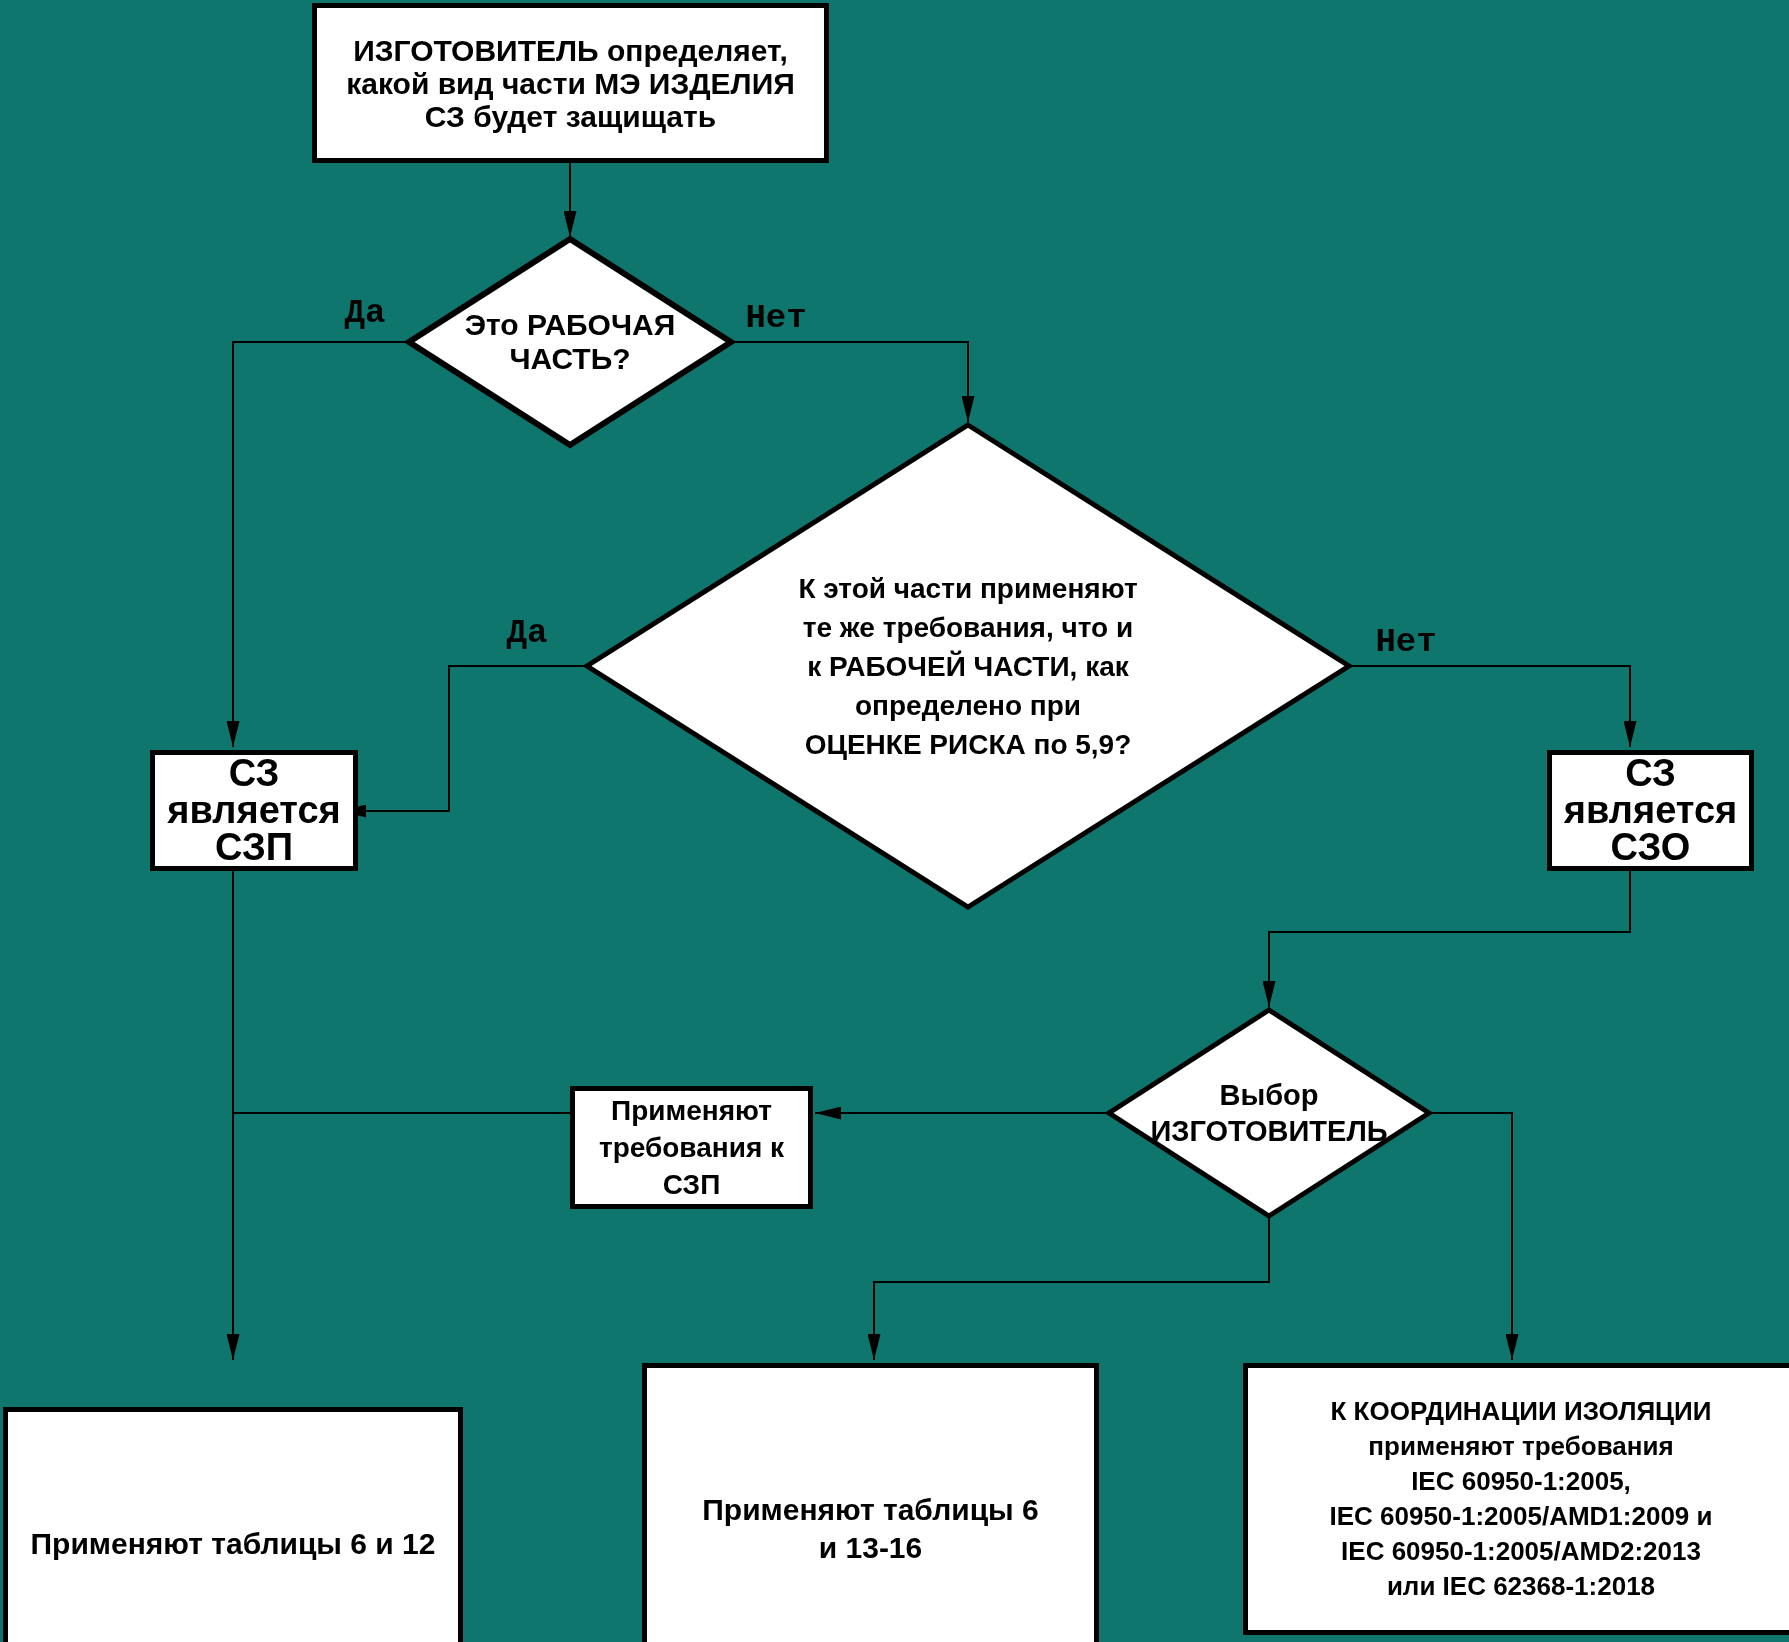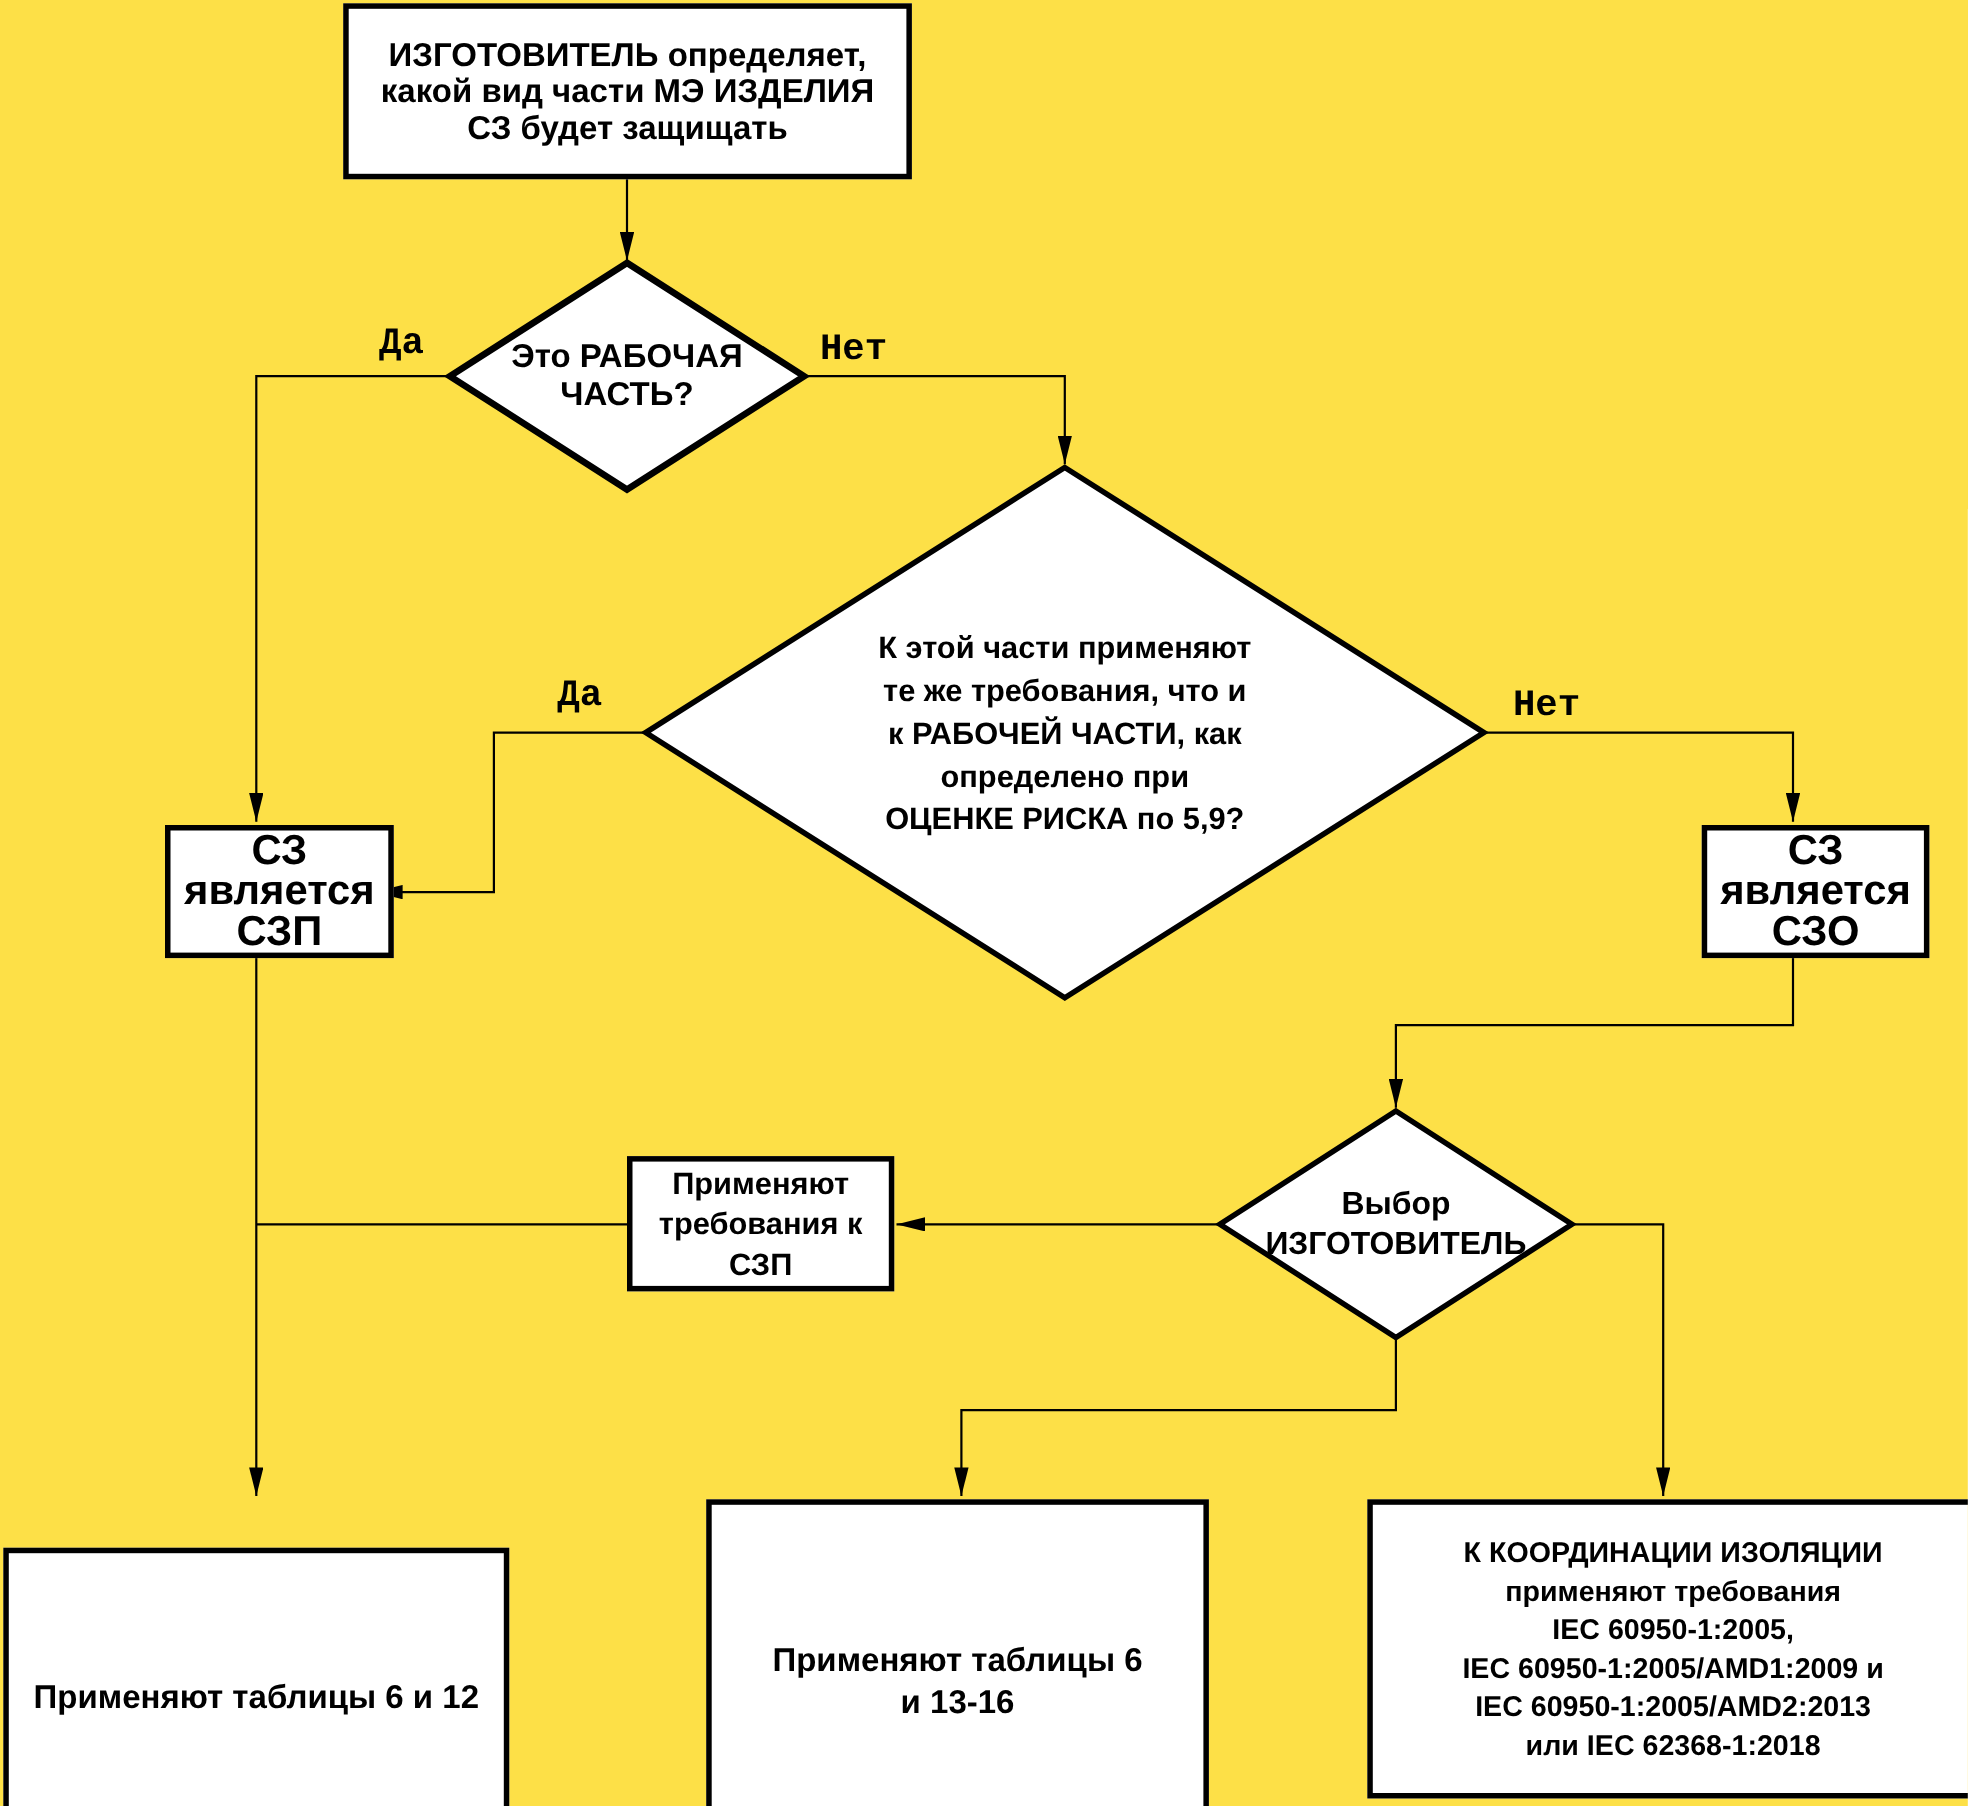--- a/index.html
+++ b/index.html
@@ -4,21 +4,21 @@
 <style>
   html, body {
     margin: 0;
     padding: 0;
     background: #ffffff;
   }
   .canvas {
     position: relative;
     width: 1789px;
     height: 1642px;
-    background: #fde047;
+    background: #0f766e;
     font-family: "Liberation Sans", sans-serif;
     font-weight: bold;
     color: #000000;
     overflow: hidden;
   }
   .layer {
     position: absolute;
     left: 0;
     top: 0;
     width: 1789px;
@@ -61,21 +61,21 @@
     transform: translate(-50%, -50%);
     font-size: 34px;
     white-space: nowrap;
     font-family: Liberation Mono, monospace;
   }
   
   .f-start   { font-size: 30px; line-height: 33px; }
   .f-d1      { font-size: 30px; line-height: 34px; }
   .f-d2      { font-size: 28px; line-height: 39px; }
   .f-small   { font-size: 38px; line-height: 37px; margin-left: 20px; }
-  .f-apply   { font-size: 28px; line-height: 37px; }
+  .f-apply   { font-size: 28px; line-height: 37px; margin-top: 35px; }
   .f-d3      { font-size: 29px; line-height: 36px; }
   .f-t612    { font-size: 30px; line-height: 36px; }
   .f-t61316  { font-size: 30px; line-height: 38px; }
   .f-iec     { font-size: 26px; line-height: 35px; }
 </style>
 </head>
 <body>
 
 <div class="canvas">
 

